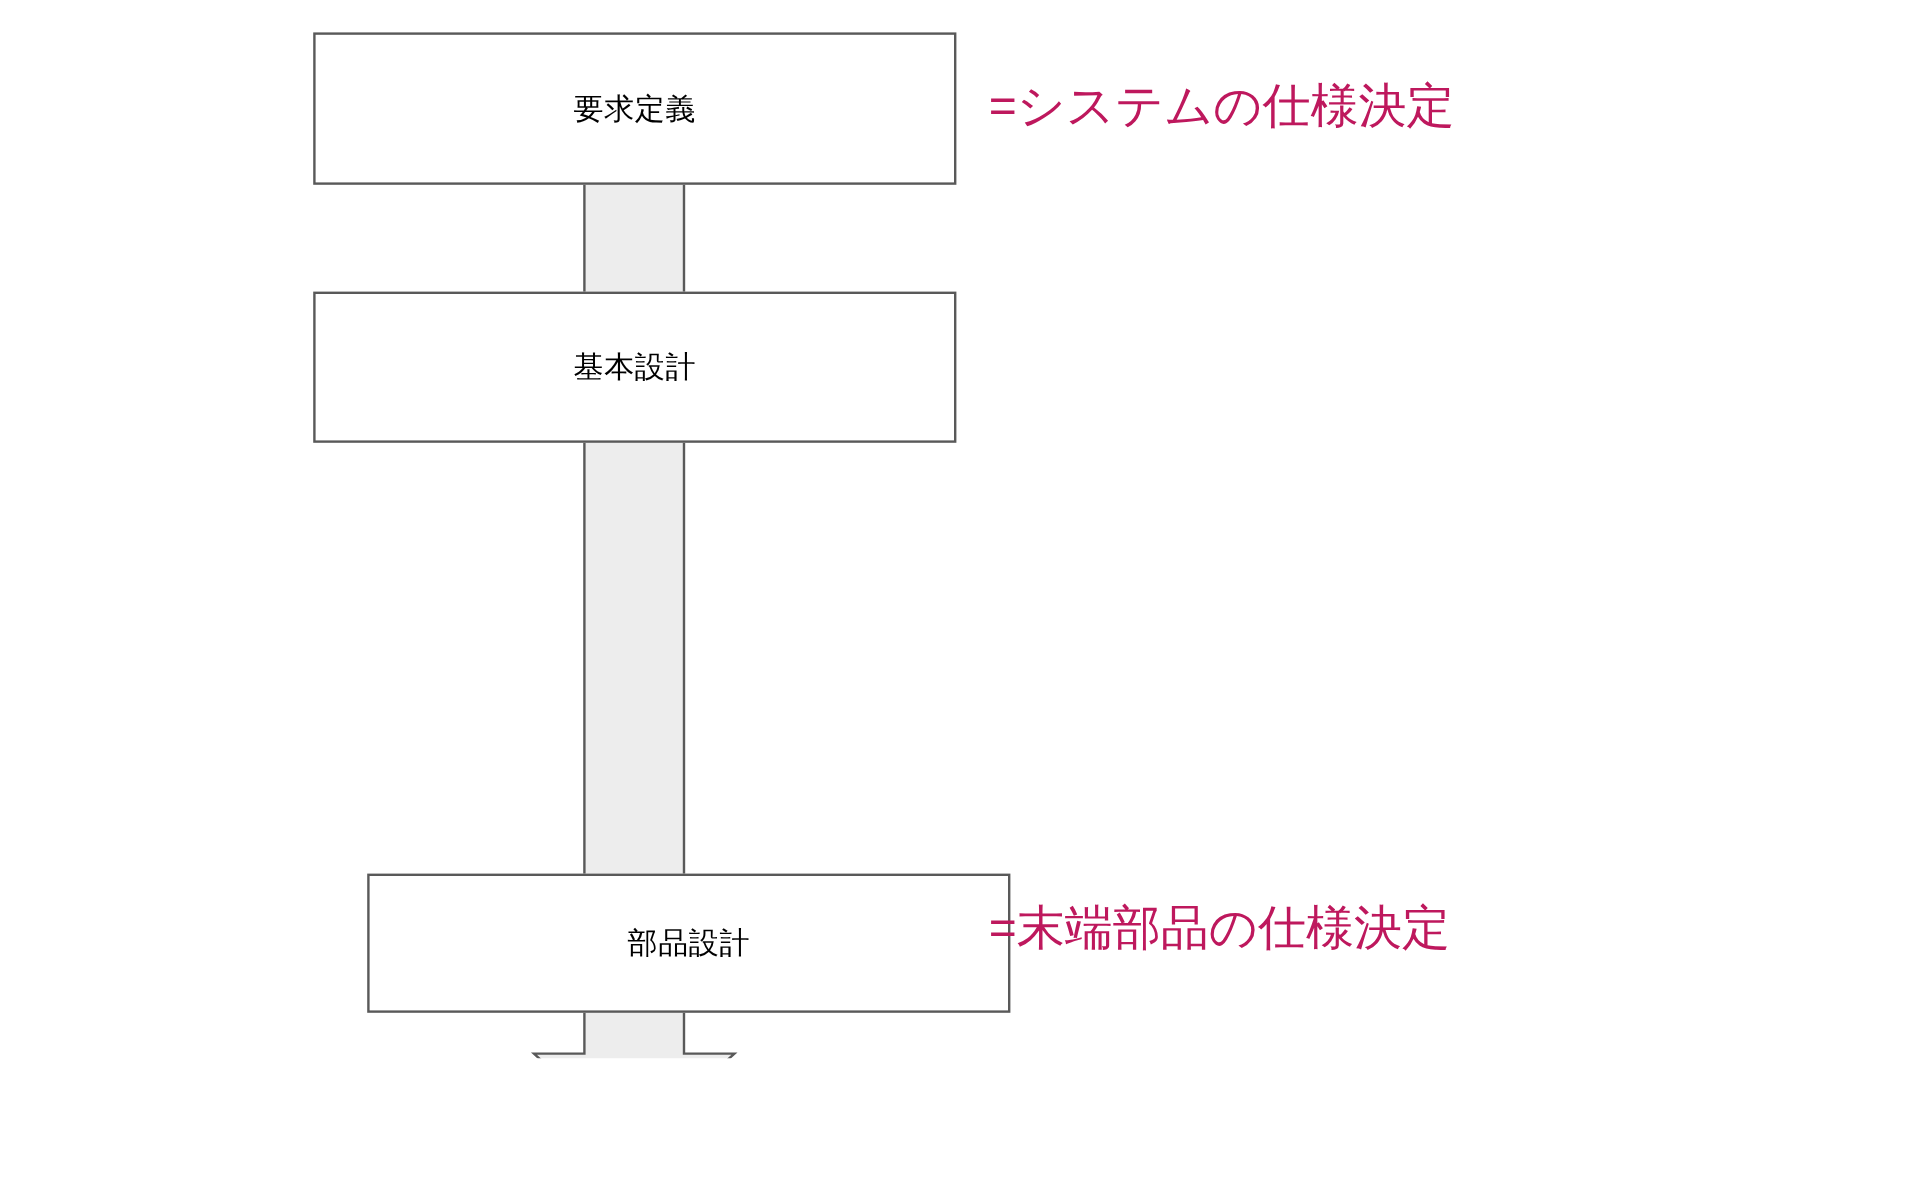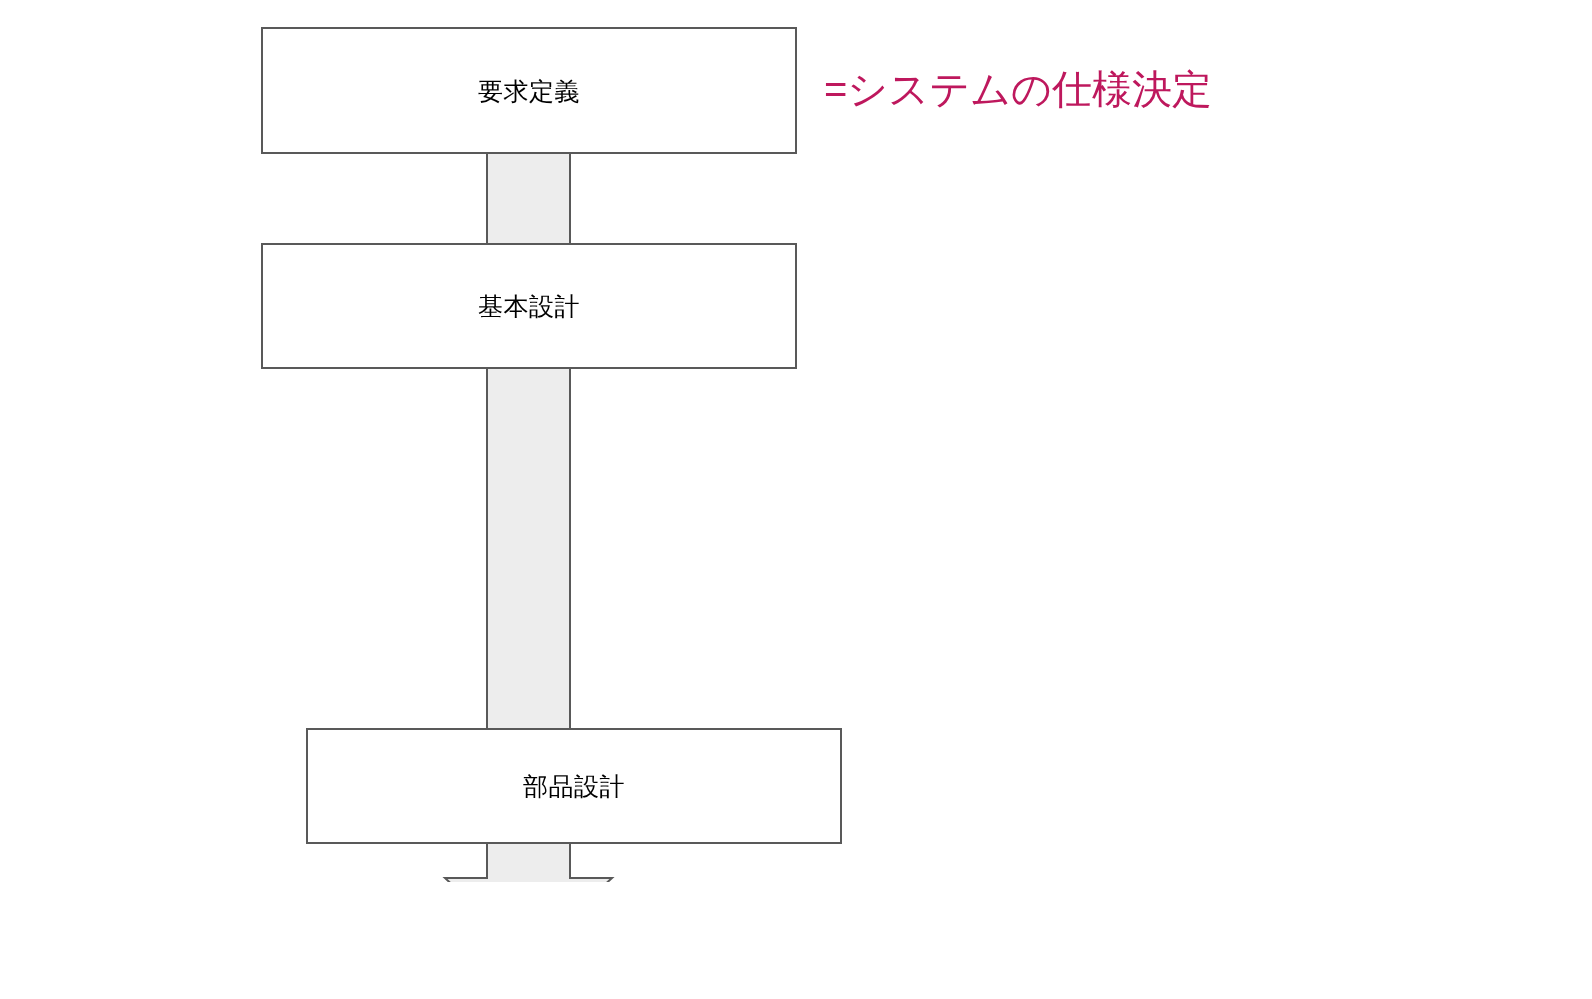--- a/index.html
+++ b/index.html
@@ -86,14 +86,17 @@
   </div>
 
   <div class="process-box" id="box-1">
     <span class="process-box-label">基本設計</span>
   </div>
 
 
   <div class="process-box" id="box-3">
     <span class="process-box-label">部品設計</span>
   </div>
+  <div class="annotation" id="note-3">
+    <span>=末端部品の仕様決定</span>
+  </div>
 
 </div>
 
 </body></html>

